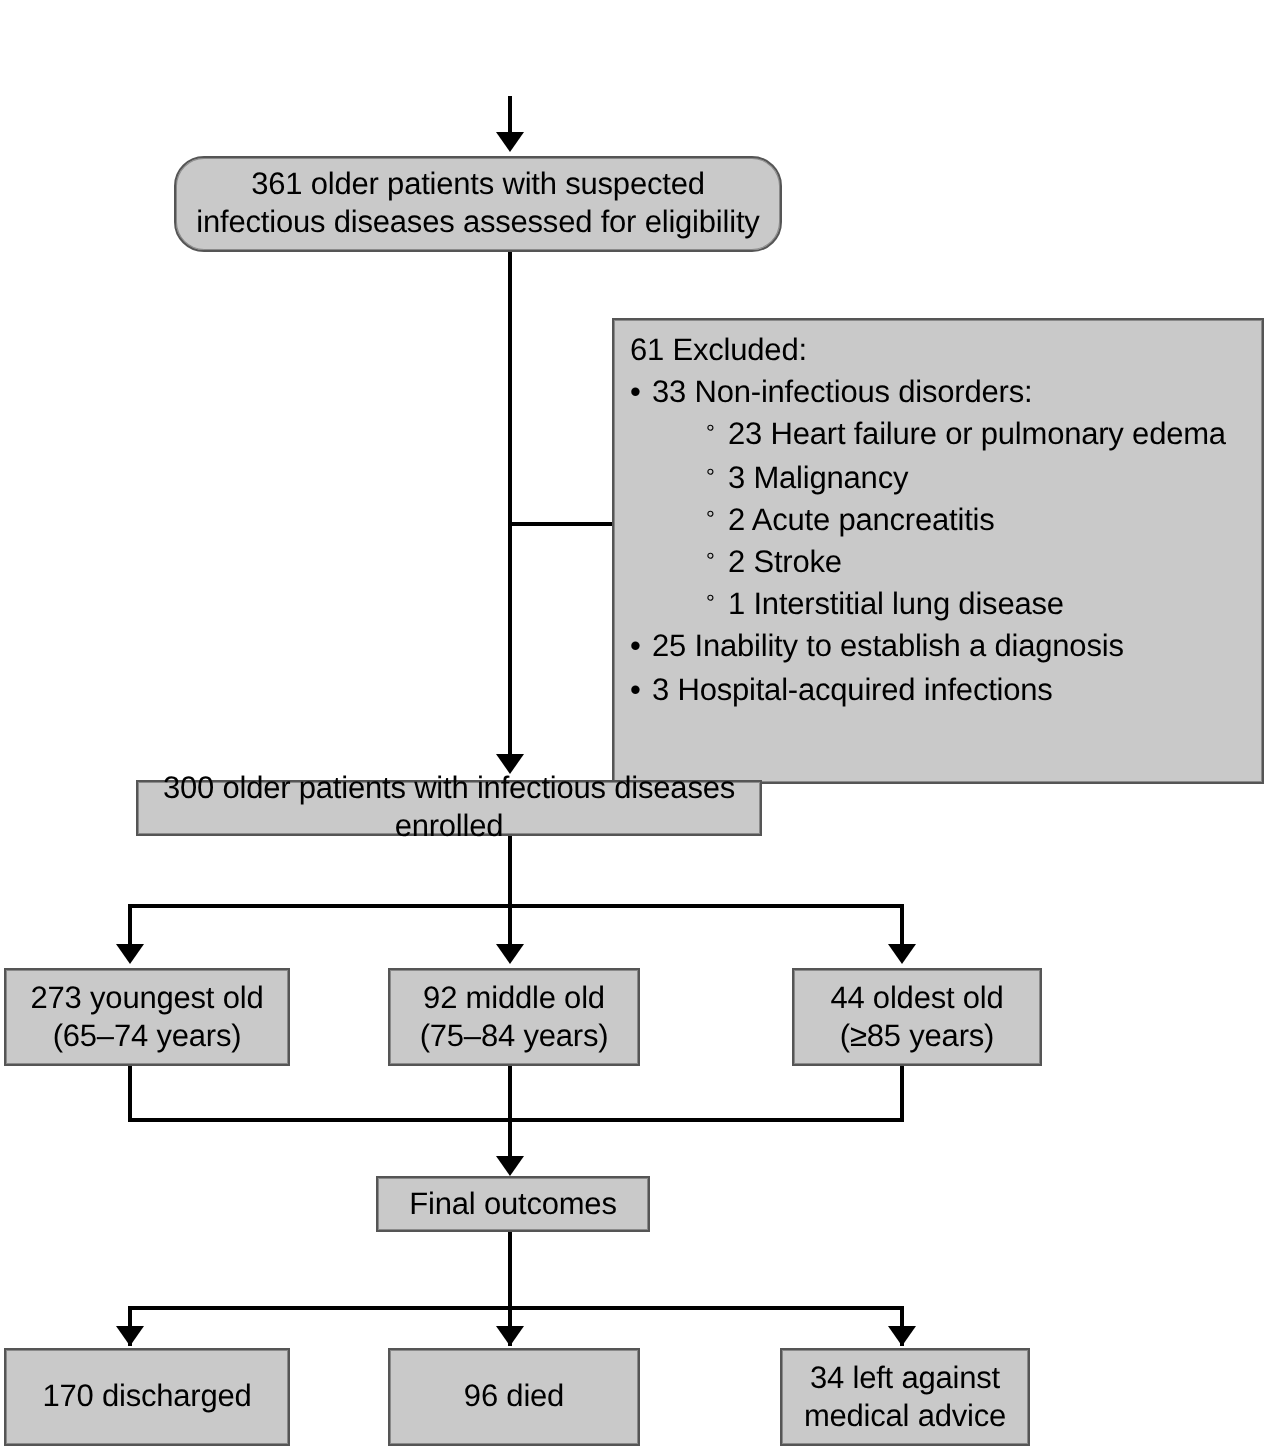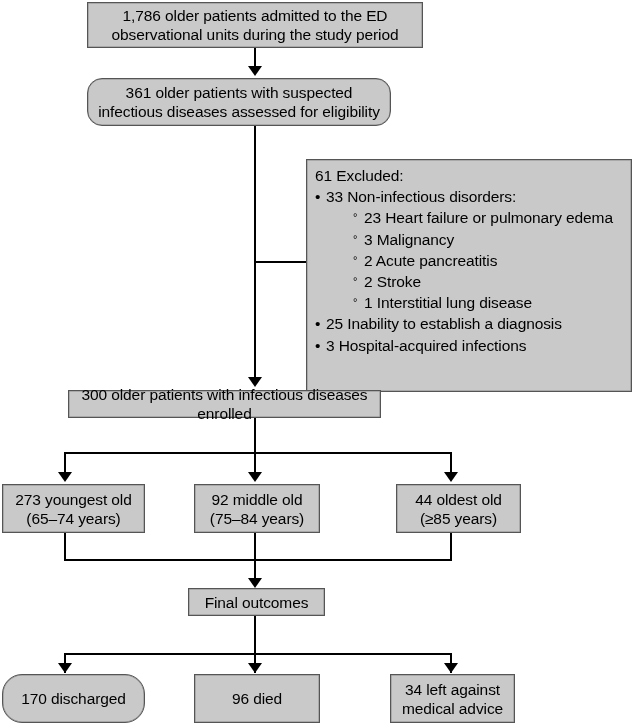--- a/index.html
+++ b/index.html
@@ -53,26 +53,20 @@
     border-left:7px solid transparent;
     border-right:7px solid transparent;
     border-top:10px solid #000000;
   }
 </style>
 </head>
 <body>
 
 <div id="canvas">
 
-  <div class="box" style="left:87px; top:2px; width:336px; height:46px;">
-    <div class="inner">
-      <span>1,786 older patients admitted to the ED</span><br>
-      <span>observational units during the study period</span>
-    </div>
-  </div>
 
   <div class="vline" style="left:254px; top:48px; height:20px;"></div>
   <div class="arrow" style="left:248px; top:66px;"></div>
 
   <div class="box" style="left:87px; top:78px; width:304px; height:48px;border-radius:15px;">
     <div class="inner">
       <span>361 older patients with suspected</span><br>
       <span>infectious diseases assessed for eligibility</span>
     </div>
   </div>
@@ -172,21 +166,21 @@
 
   <div class="vline" style="left:254px; top:616px; height:39px;"></div>
   <div class="hline" style="left:64px; top:653px; width:388px;"></div>
   <div class="vline" style="left:64px; top:653px; height:20px;"></div>
   <div class="vline" style="left:254px; top:653px; height:20px;"></div>
   <div class="vline" style="left:450px; top:653px; height:20px;"></div>
   <div class="arrow" style="left:58px; top:663px;"></div>
   <div class="arrow" style="left:248px; top:663px;"></div>
   <div class="arrow" style="left:444px; top:663px;"></div>
 
-  <div class="box" style="left:2px; top:674px; width:143px; height:49px;border-radius:20px;">
+  <div class="box" style="left:2px; top:674px; width:143px; height:49px;">
     <div class="inner">
       <span>170 discharged</span>
     </div>
   </div>
 
   <div class="box" style="left:194px; top:674px; width:126px; height:49px;">
     <div class="inner">
       <span>96 died</span>
     </div>
   </div>

